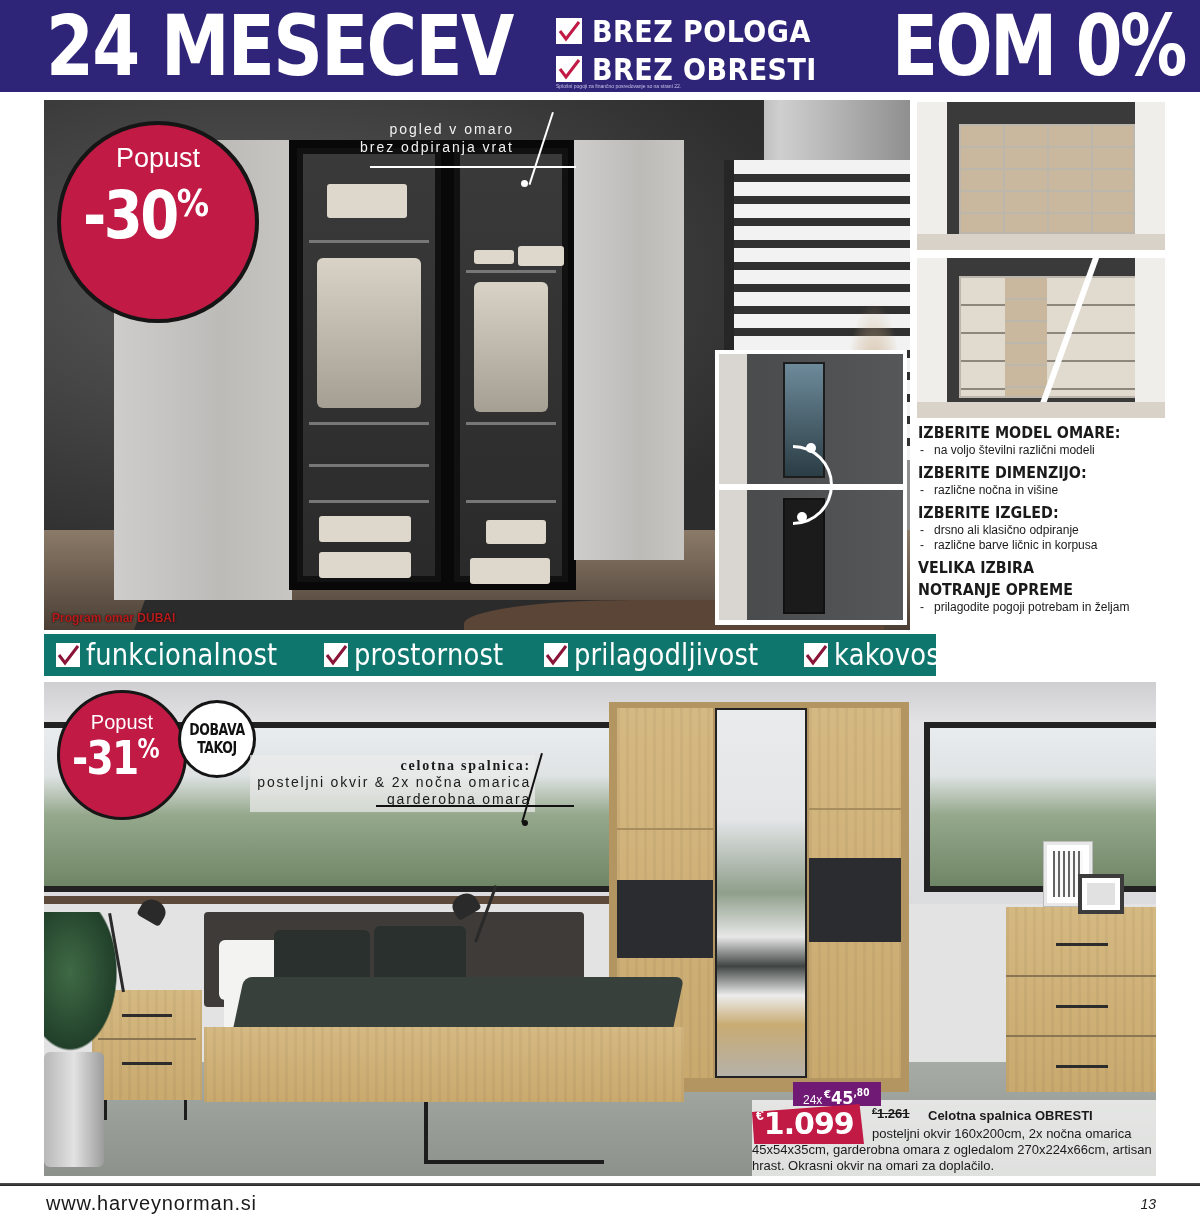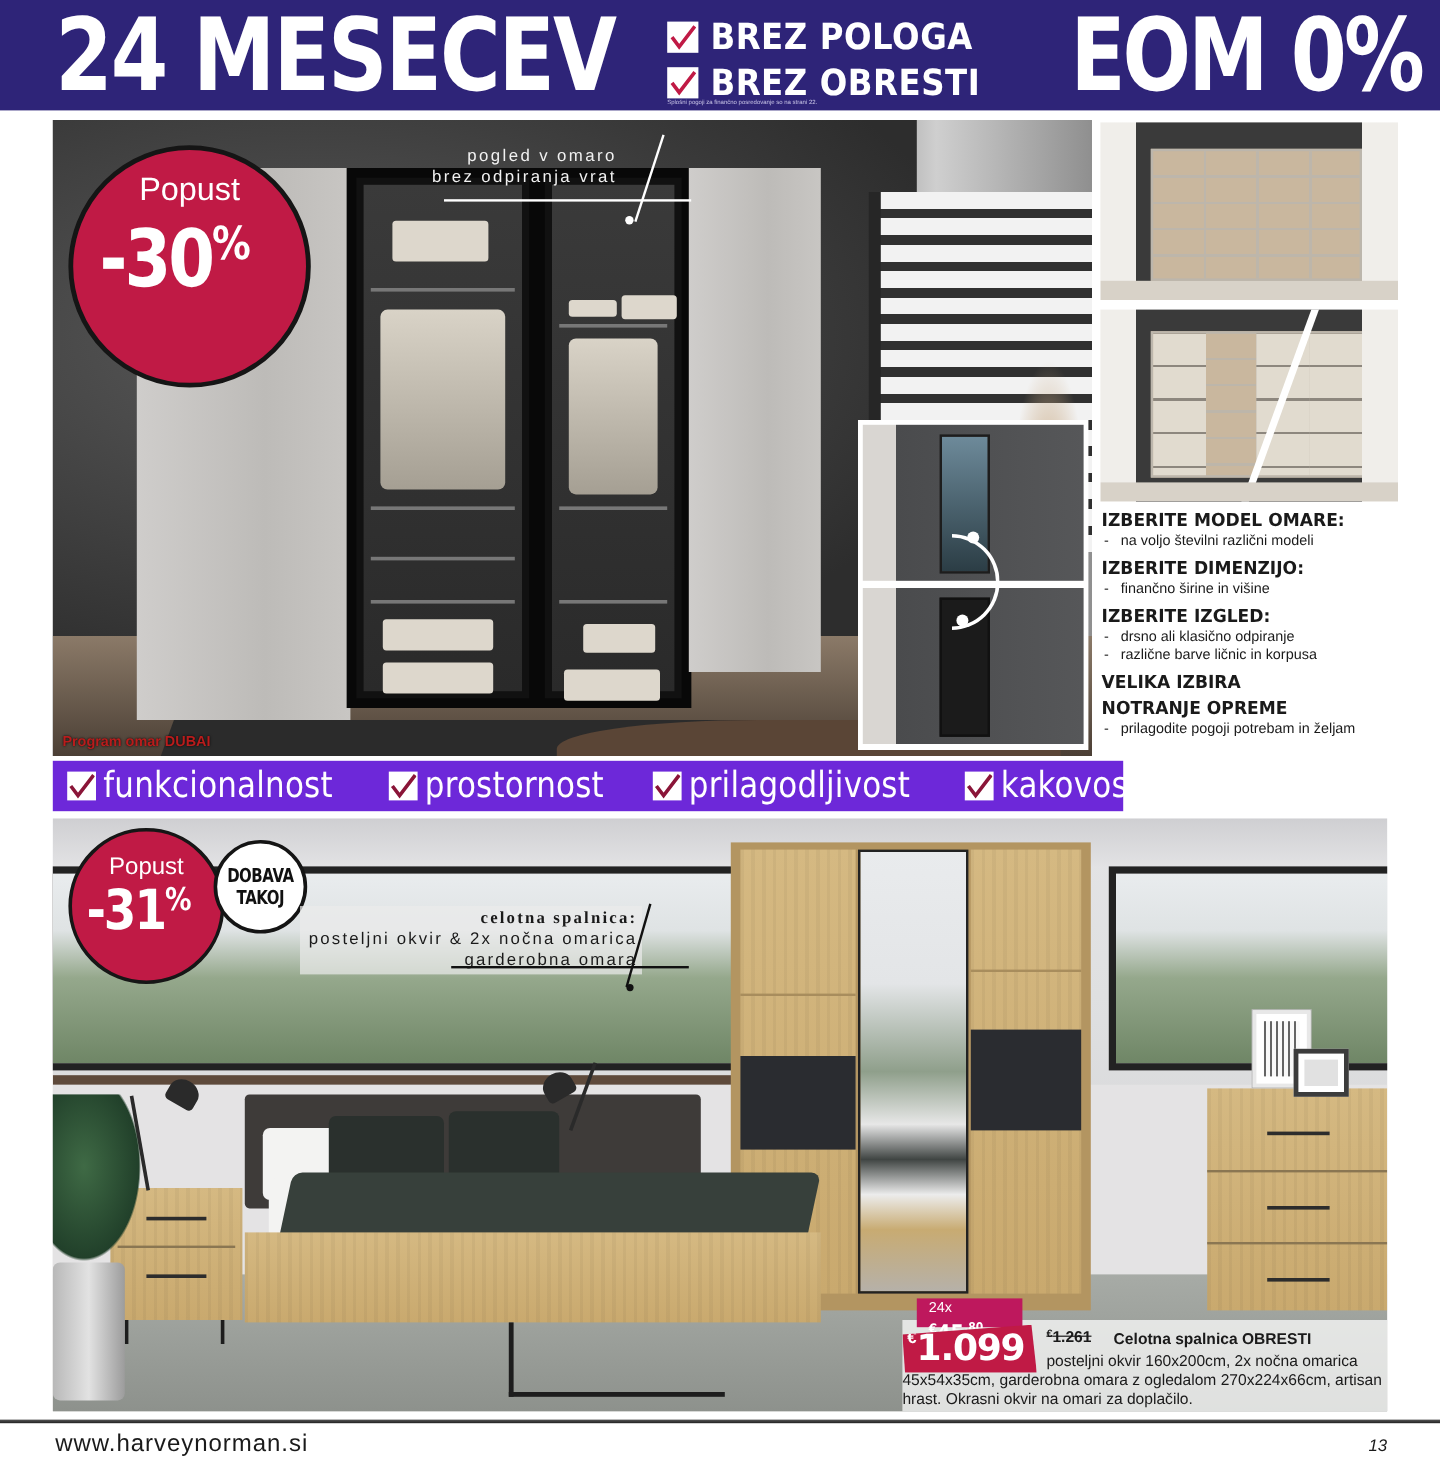--- a/index.html
+++ b/index.html
@@ -112,21 +112,21 @@
   .rphoto .slash { position:absolute; left:145px; top:-10px; width:6px; height:190px; background:#fff; transform: rotate(20deg); }
 
   .features { position:absolute; left:918px; top:424px; width:250px; color:#1a1a1a; }
   .feat-h { font-family:"DejaVu Sans", sans-serif; font-weight:bold; font-size:15px; line-height:19px; margin-top:6px;
     transform: scaleX(0.95); transform-origin:left center; white-space:nowrap; }
   .feat-h:first-child { margin-top:0; }
   .feat-li { font-size:12px; line-height:15px; padding-left:2px; white-space:nowrap; }
   .feat-li::before { content:"-"; display:inline-block; width:14px; }
 
   
-  .strip { position:absolute; left:44px; top:634px; width:892px; height:42px; background:#6d28d9;
+  .strip { position:absolute; left:44px; top:634px; width:892px; height:42px; background:#0f766e;
     display:flex; align-items:center; padding-left:12px; }
   .strip-item { display:flex; align-items:center; margin-right:16px; }
   .strip-box { width:24px; height:24px; background:#fff; position:relative; margin-right:6px; }
   .strip-box svg { position:absolute; left:1px; top:1px; }
   .strip-label { color:#fff; font-size:30px; line-height:34px; font-family:"DejaVu Sans", sans-serif;
     transform: scaleX(0.86); transform-origin:left center; white-space:nowrap; letter-spacing:0.2px; }
 
   
   .hero2 { position:absolute; left:44px; top:682px; width:1112px; height:494px; overflow:hidden;
     background: linear-gradient(180deg, #e4e4e6 0%, #dfe0e1 30%, #d8d8da 60%, #b6b4b1 100%); }
@@ -189,22 +189,22 @@
 
   .callout2 { position:absolute; left:250px; top:755px; width:285px; padding:2px 4px 4px 0;
     background: rgba(235,235,235,0.7); text-align:right; color:#1a1a1a; font-size:14px; letter-spacing:1.8px; line-height:17px; }
   .callout2 .strong { font-weight:bold;font-family:Liberation Serif, serif; }
   .callout2-line { position:absolute; left:376px; top:805px; width:198px; height:1.5px; background:#111; }
   .callout2-diag { position:absolute; left:541px; top:753px; width:2px; height:72px; background:#111; transform: rotate(16deg); transform-origin:top left; }
   .callout2-dot { position:absolute; left:522px; top:820px; width:6px; height:6px; border-radius:50%; background:#111; }
 
   
   .price-panel { position:absolute; left:752px; top:1100px; width:404px; height:76px; background: rgba(255,255,255,0.72); }
-  .price-monthly { position:absolute; left:764px; top:1082px; width:88px; height:24px; background:#be185d; color:#fff;
-    display:flex; align-items:baseline; padding-left:10px;flex-direction:column; }
+  .price-monthly { position:absolute; left:793px; top:1082px; width:88px; height:24px; background:#701a75; color:#fff;
+    display:flex; align-items:baseline; padding-left:10px; }
   .price-monthly .n { font-size:12px; margin-right:2px; }
   .price-monthly .amt { font-family:"DejaVu Sans", sans-serif; font-weight:bold; font-size:18px; line-height:22px; transform:scaleX(0.9); transform-origin:left; }
   .price-monthly .cur { font-size:11px; vertical-align: 6px; font-weight:bold; }
   .price-monthly .dec { font-size:10px; vertical-align: 8px; font-weight:bold; }
   .price-main { position:absolute; left:752px; top:1104px; width:112px; height:40px; background:#c01a45; color:#fff;
     clip-path: polygon(0 8px, 96% 0, 100% 100%, 2% 100%); padding-left:4px; }
   .price-main .cur { font-size:14px; vertical-align: 14px; font-weight:bold; }
   .price-main .amt { font-family:"DejaVu Sans", sans-serif; font-weight:bold; font-size:30px; line-height:40px; letter-spacing:-1px; }
   .prod-old { position:absolute; left:872px; top:1106px; font-size:13px; font-weight:bold; color:#1a1a1a; text-decoration: line-through; }
   .prod-old .cur { font-size:9px; vertical-align: 4px; }
@@ -323,21 +323,21 @@
     <div class="door" style="left:130px;width:44px;"></div>
   </div>
   <div class="slash"></div>
   <div class="floor"></div>
 </div>
 
 <div class="features">
   <div class="feat-h">IZBERITE MODEL OMARE:</div>
   <div class="feat-li">na voljo številni različni modeli</div>
   <div class="feat-h">IZBERITE DIMENZIJO:</div>
-  <div class="feat-li">finančno širine in višine</div>
+  <div class="feat-li">različne nočna in višine</div>
   <div class="feat-h">IZBERITE IZGLED:</div>
   <div class="feat-li">drsno ali klasično odpiranje</div>
   <div class="feat-li">različne barve ličnic in korpusa</div>
   <div class="feat-h">VELIKA IZBIRA</div>
   <div class="feat-h" style="margin-top:3px;">NOTRANJE OPREME</div>
   <div class="feat-li">prilagodite pogoji potrebam in željam</div>
 </div>
 
 <div class="strip">
   <div class="strip-item">

